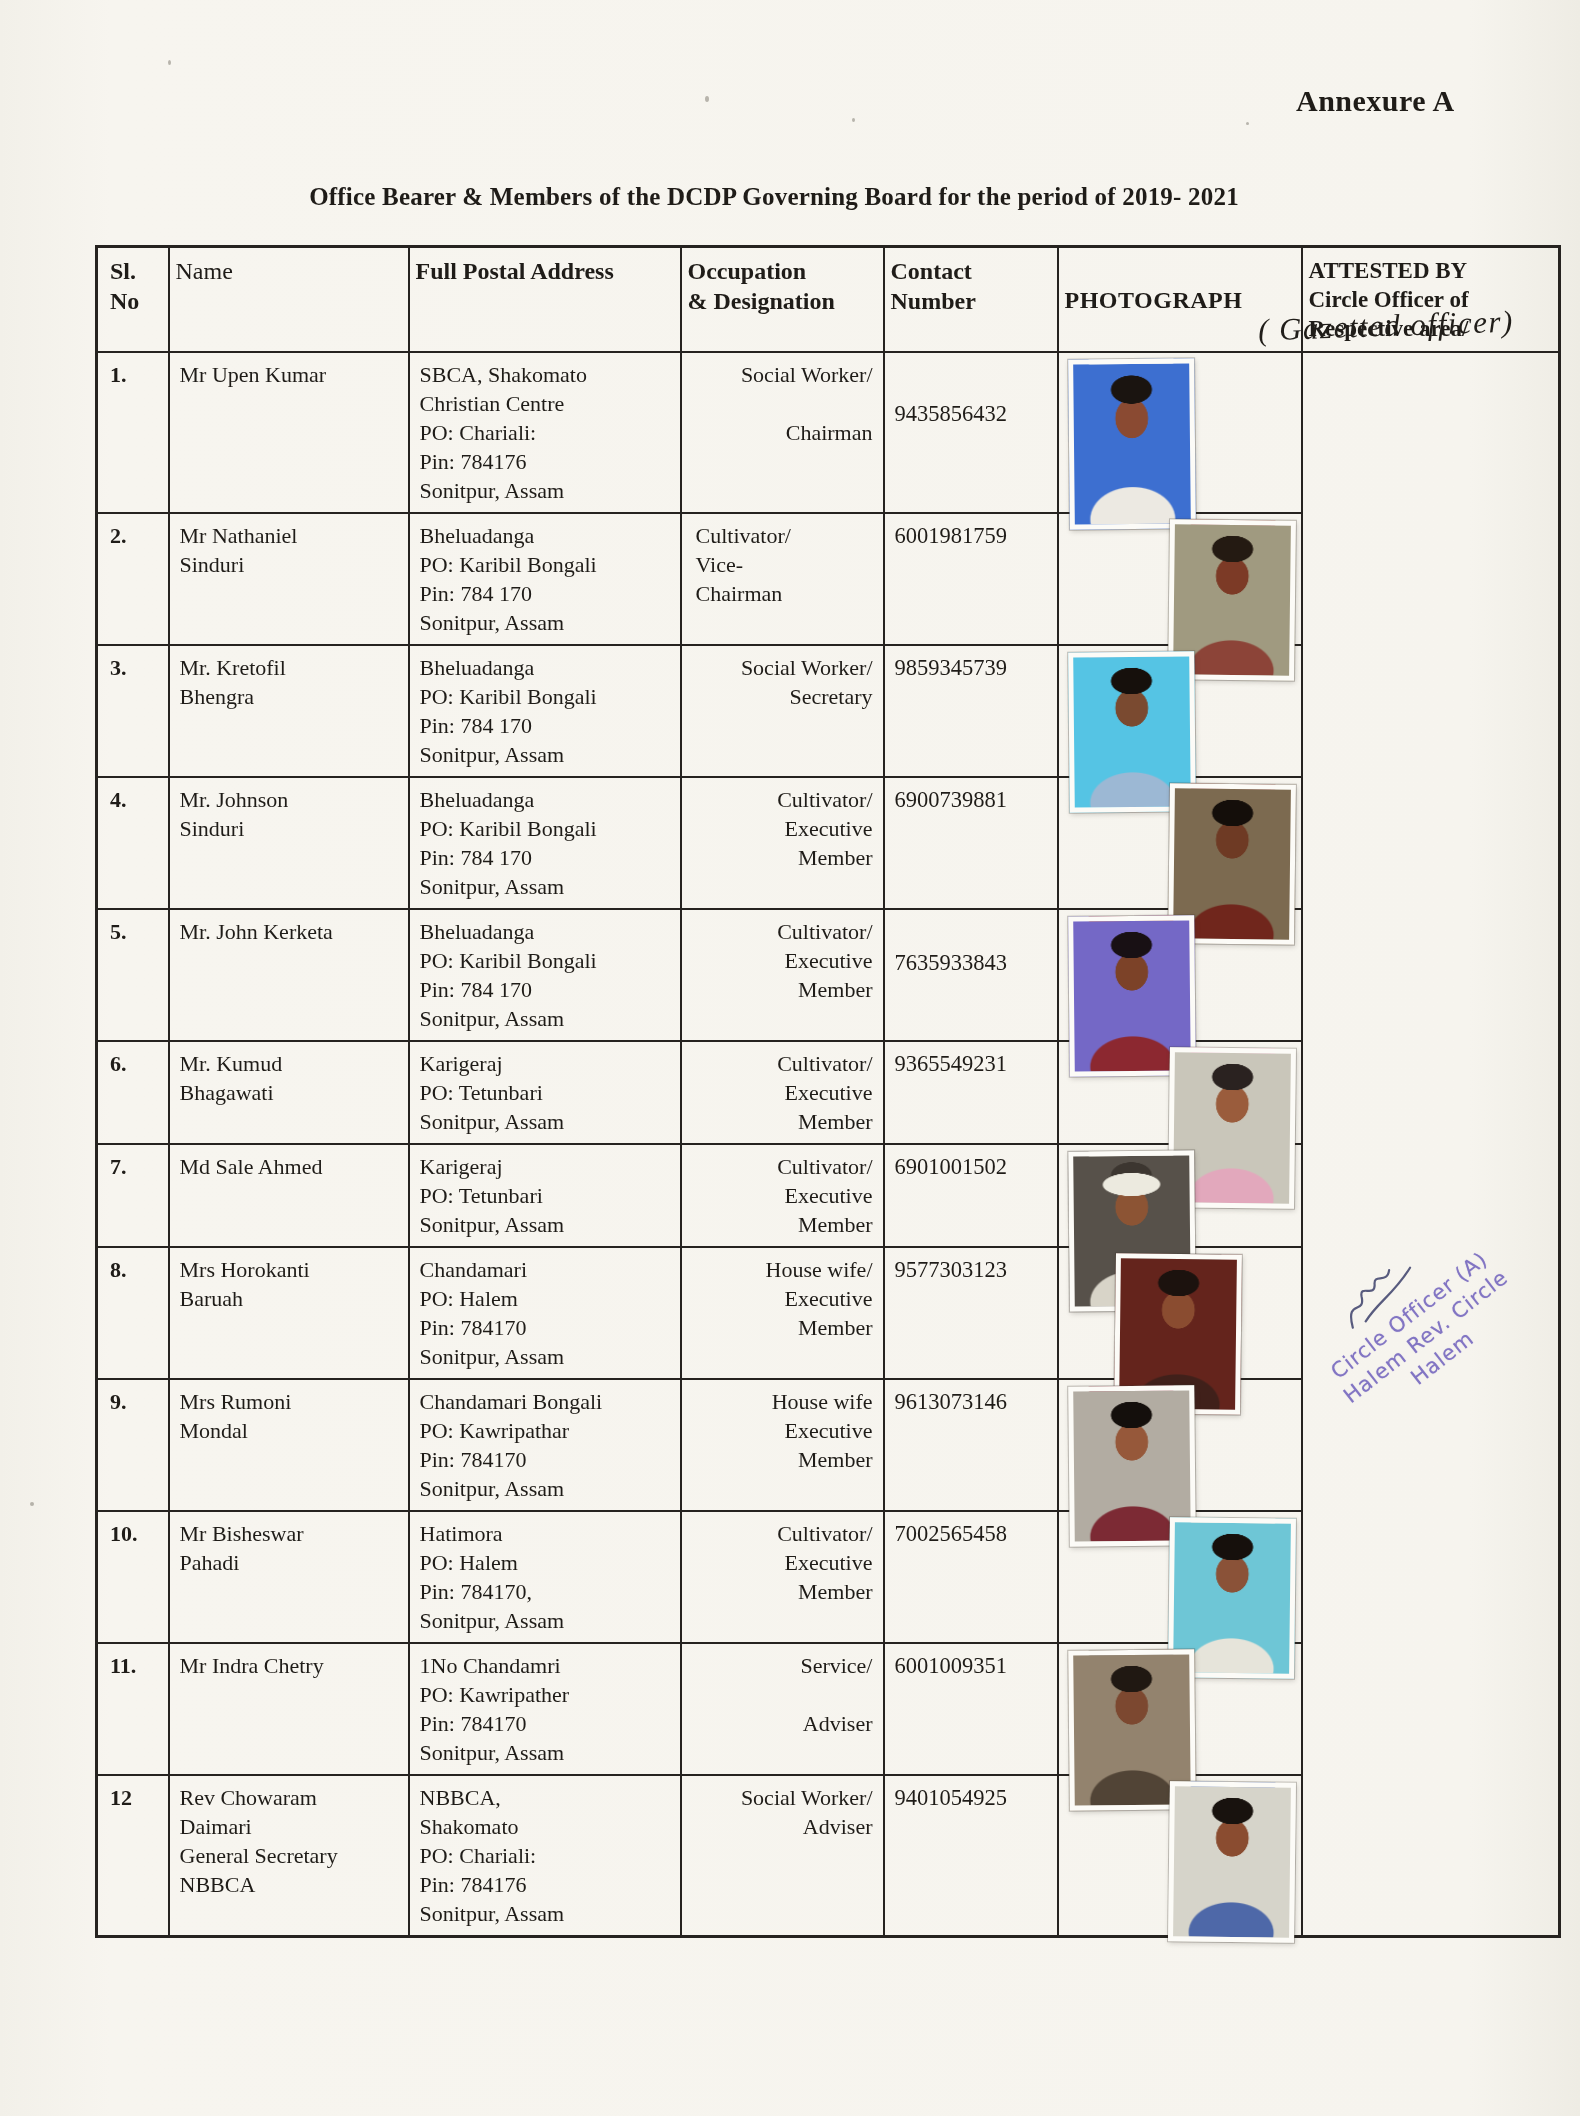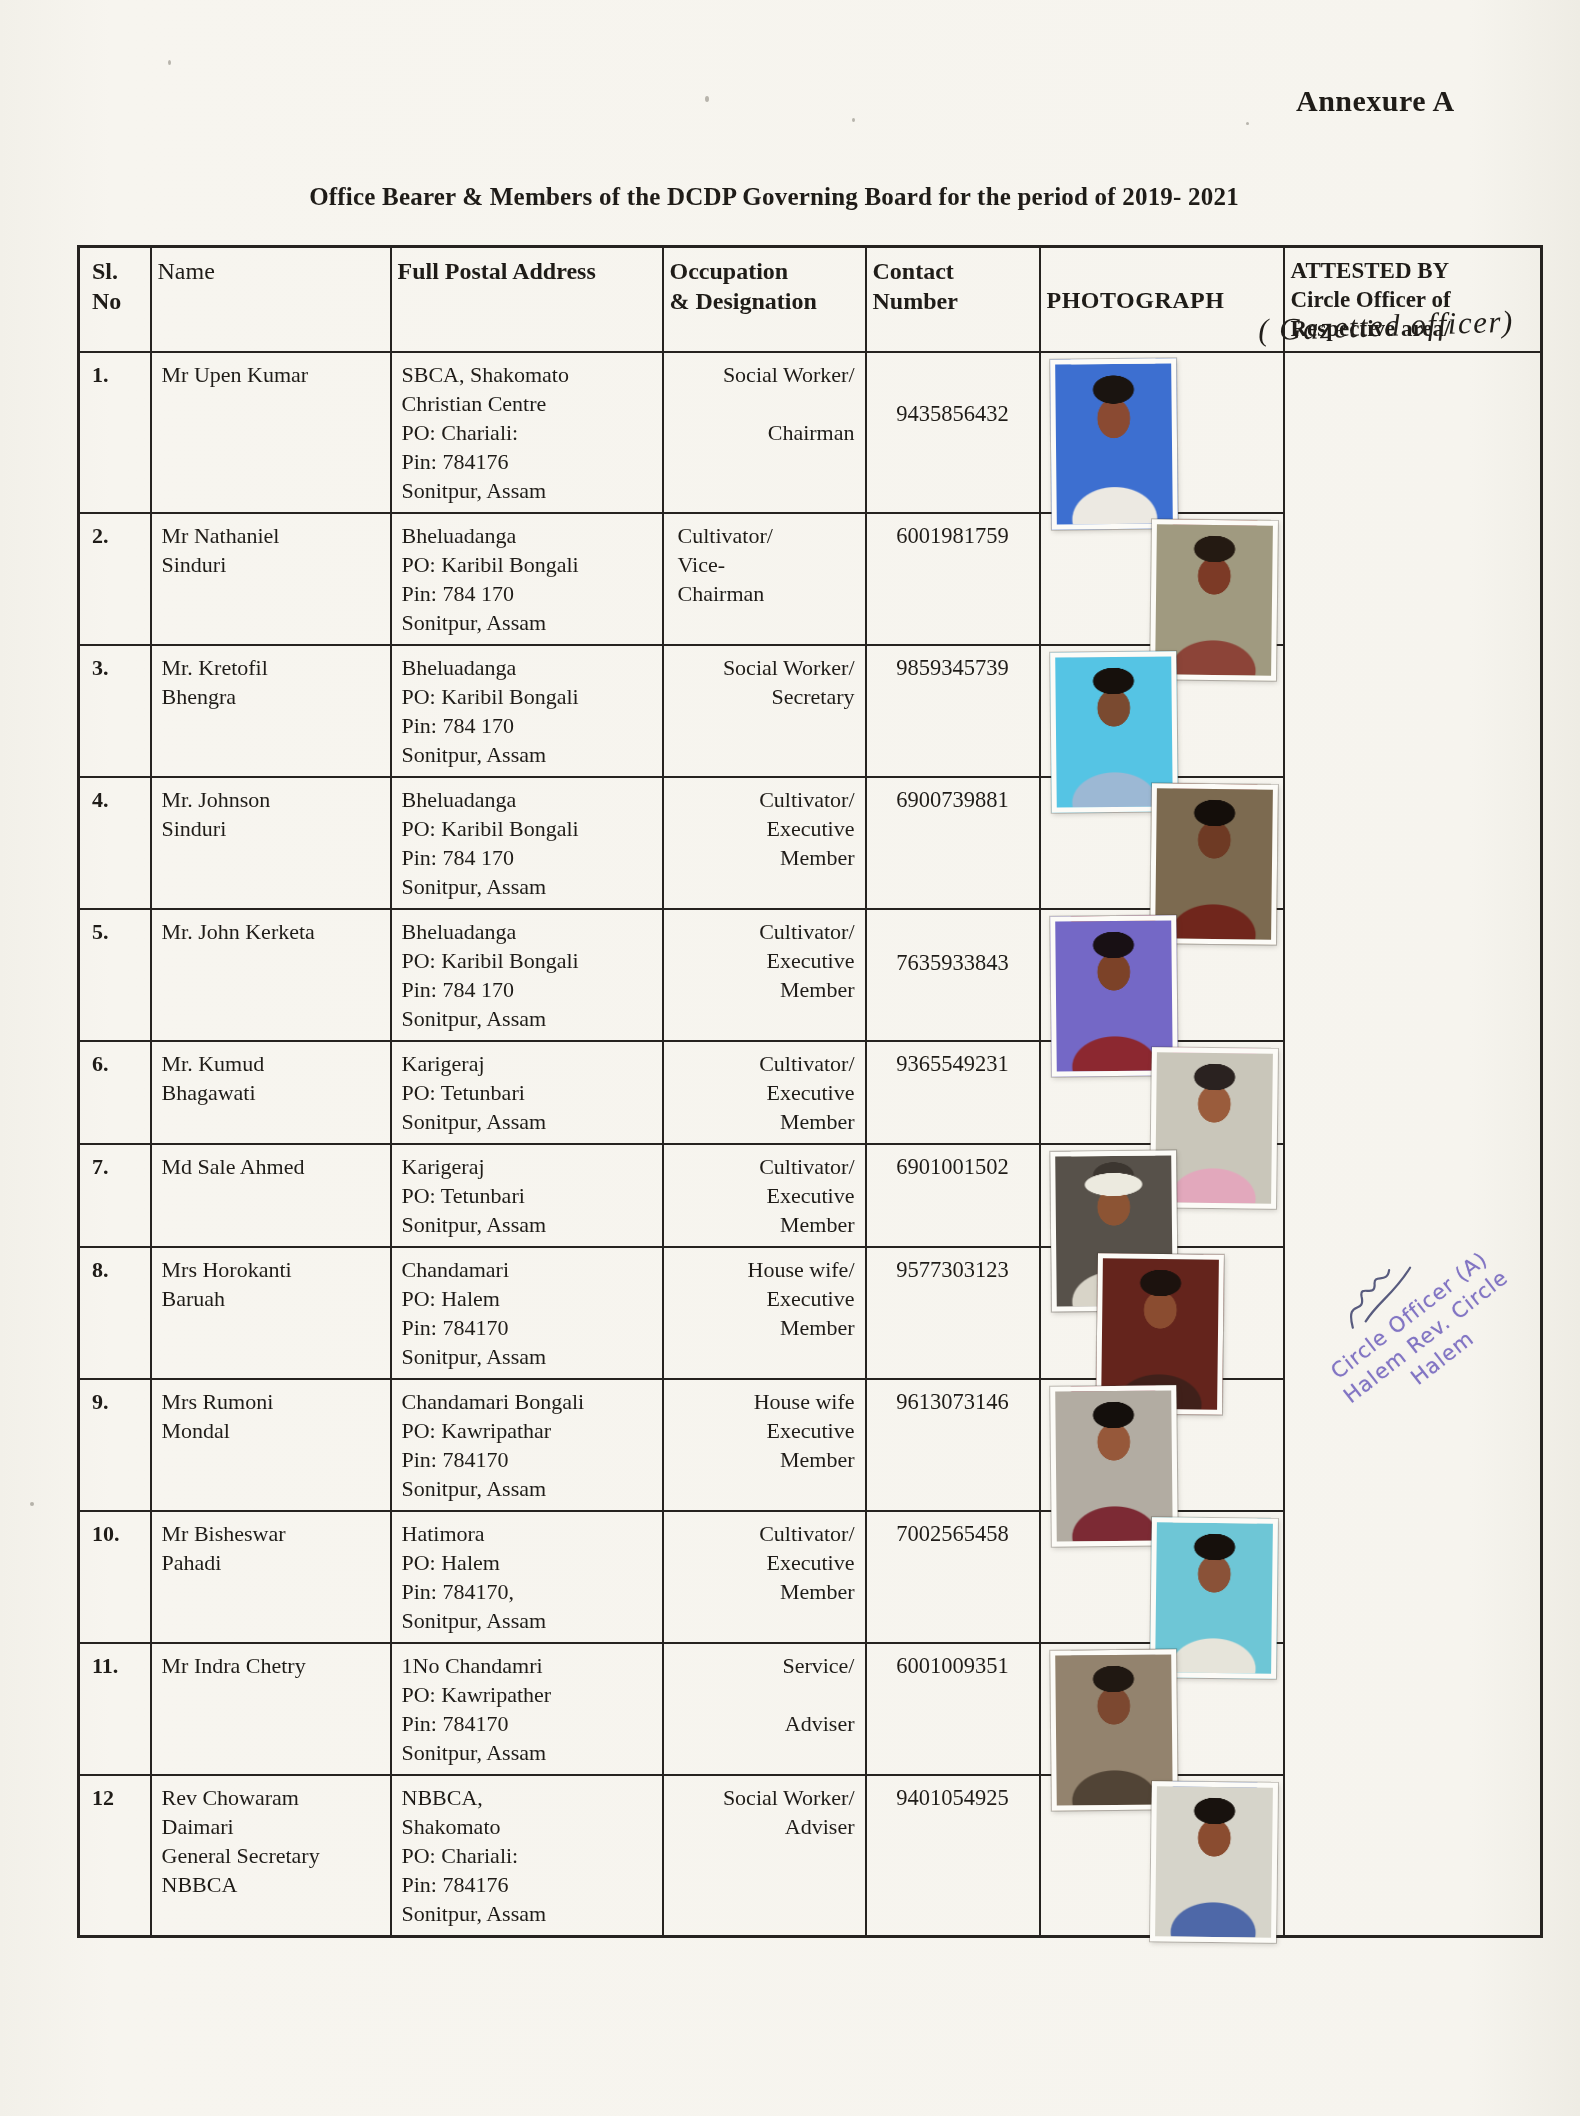--- a/index.html
+++ b/index.html
@@ -2,33 +2,33 @@
 <html><head>
 <meta charset="utf-8">
 <style>
   html,body{margin:0;padding:0;background:#f6f4ee;}
   .page{position:relative;width:1580px;height:2116px;overflow:hidden;
         background:linear-gradient(90deg,#f2f0e9 0%,#f7f5ef 7%,#f6f4ee 93%,#eeece4 100%);
         font-family:"Liberation Serif",serif;color:#1f1c18;}
   .annexure{position:absolute;top:84px;left:1296px;font-size:30px;font-weight:bold;letter-spacing:.5px;}
   .title{position:absolute;top:183px;left:40px;width:1468px;text-align:center;
          font-size:25px;font-weight:bold;letter-spacing:.2px;}
-  table.board{position:absolute;left:77px;top:245px;width:1463px;table-layout:fixed;
+  table.board{position:absolute;left:95px;top:245px;width:1463px;table-layout:fixed;
          border-collapse:collapse;border:3px solid #262320;}
   th,td{border:2px solid #262320;vertical-align:top;}
   thead th{font-size:24px;font-weight:bold;white-space:pre-line;line-height:30px;
          text-align:left;padding:8px 6px;}
   th.h-sl{text-align:left;padding-left:12px;}
   th.h-name{font-weight:normal;}
   th.h-photo{vertical-align:middle;letter-spacing:.5px;}
   th.h-att{font-size:23px;line-height:29px;}
   tbody td{font-size:22px;line-height:29px;white-space:pre-line;padding:7px 10px;}
   td.c-sl{font-weight:bold;padding-left:12px;}
   td.c-occ{text-align:right;}
-  td.c-contact{text-align:center;font-size:22.5px;}
+  td.c-contact{font-size:22.5px;}
   td.c-photo{position:relative;padding:0;}
   td.c-att{border-top:none;border-bottom:none;}
   tbody tr:nth-child(1) td.c-contact{padding-top:46px;}
   tbody tr:nth-child(5) td.c-contact{padding-top:38px;}
   tbody tr:nth-child(2) td.c-occ{text-align:left;padding-left:14px;}
   .photo{position:absolute;top:6px;width:116px;height:150px;z-index:2;
          border:5px solid #fcfbf7;
          box-shadow:0 0 0 1px rgba(60,55,45,.28),1px 2px 5px rgba(60,55,45,.22);}
   .align-left{left:10px}.align-right{right:6px}.align-center{left:56px}
   tbody tr:nth-child(odd) .photo{transform:rotate(-.6deg);}

